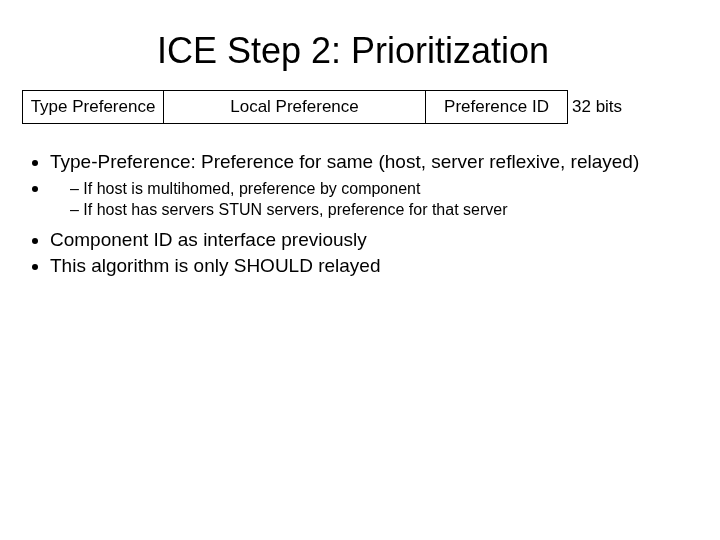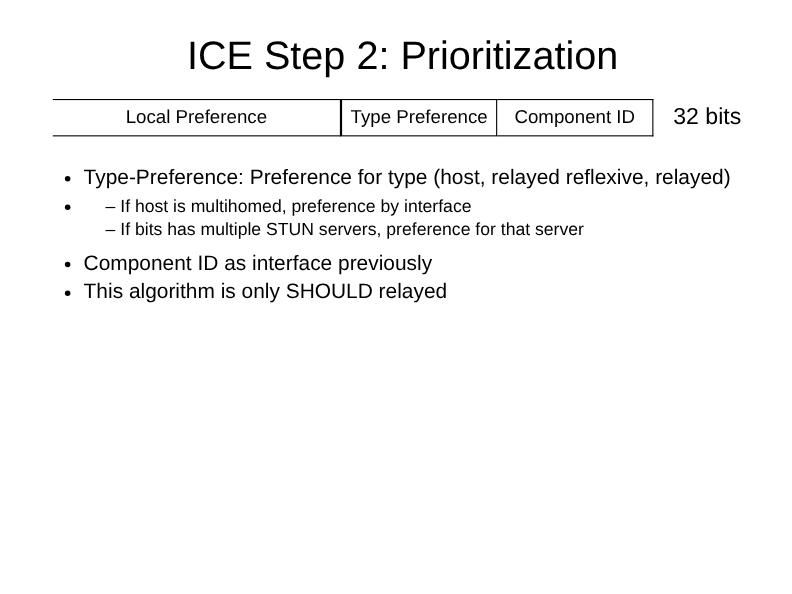--- a/index.html
+++ b/index.html
@@ -8,21 +8,21 @@
     width: 720px;
     height: 540px;
     background: #fff;
     font-family: Arial, Helvetica, sans-serif;
     color: #000;
   }
   .slide {
     box-sizing: border-box;
     width: 720px;
     height: 528px;
-    padding: 20px 30px 20px 42px;
+    padding: 20px 30px 20px 16px;
     position: relative;
   }
   .title {
     font-size: 36px;
     text-align: center;
     margin: 10px 0 18px 0;
     font-weight: normal;
   }
   .formula {
     font-family: "Courier New", Courier, monospace;
@@ -40,22 +40,22 @@
     border: 1px solid #000;
     font-size: 17px;
     padding: 6px 0;
     text-align: center;
     box-sizing: border-box;
   }
   .field-type   { width: 142px; }
   .field-local  { width: 262px; border-left: none; }
   .field-comp   { width: 142px; border-left: none; }
   .bits-label {
-    font-size: 21px;
-    margin-left: 18px;
+    font-size: 17px;
+    margin-left: 4px;
   }
   ul.bullets {
     list-style: disc;
     padding-left: 34px;
     margin: 0;
   }
   ul.bullets > li {
     font-size: 19px;
     line-height: 1.25;
     margin-bottom: 2px;
@@ -75,33 +75,33 @@
 </style>
 </head>
 <body>
 
 <div class="slide">
 
   <h1 class="title">ICE Step 2: Prioritization</h1>
 
 
   <div class="diagram-row">
+    <div class="field-box field-type">Type Preference</div>
     <div class="field-box field-local">Local Preference</div>
-    <div class="field-box field-type">Type Preference</div>
-    <div class="field-box field-comp">Component ID</div>
+    <div class="field-box field-comp">Preference ID</div>
     <div class="bits-label">32 bits</div>
   </div>
 
   <ul class="bullets">
     <li>
-      <span>Type-Preference: Preference for type (host, relayed reflexive, relayed)</span>
+      <span>Type-Preference: Preference for same (host, server reflexive, relayed)</span>
     </li>
     <li>
       <ul class="sub">
-        <li>If host is multihomed, preference by interface</li>
-        <li>If bits has multiple STUN servers, preference for that server</li>
+        <li>If host is multihomed, preference by component</li>
+        <li>If host has servers STUN servers, preference for that server</li>
       </ul>
     </li>
     <li>Component ID as interface previously</li>
     <li>This algorithm is only SHOULD relayed</li>
   </ul>
 
 </div>
 
 </body></html>

